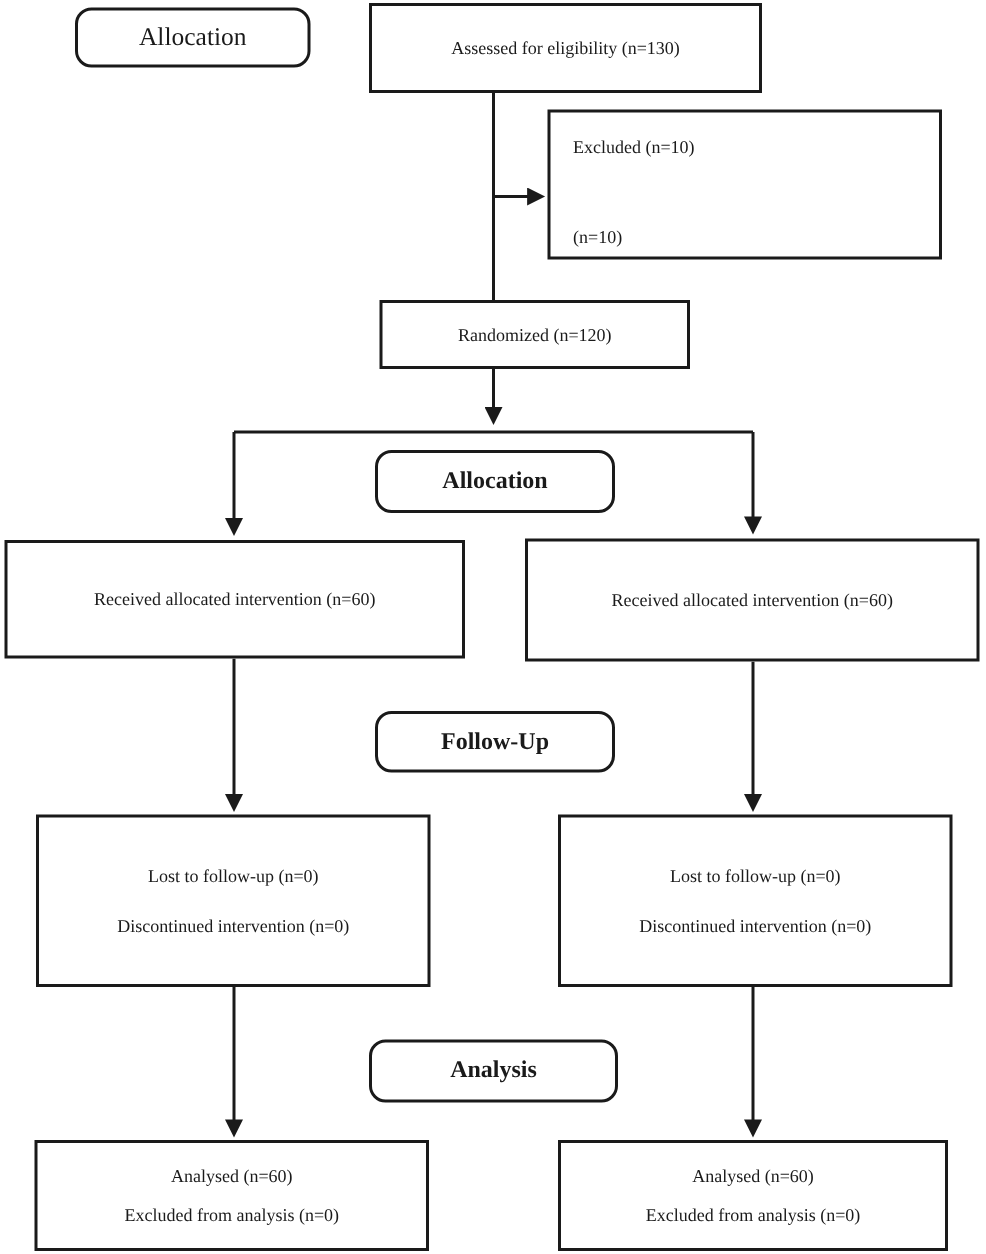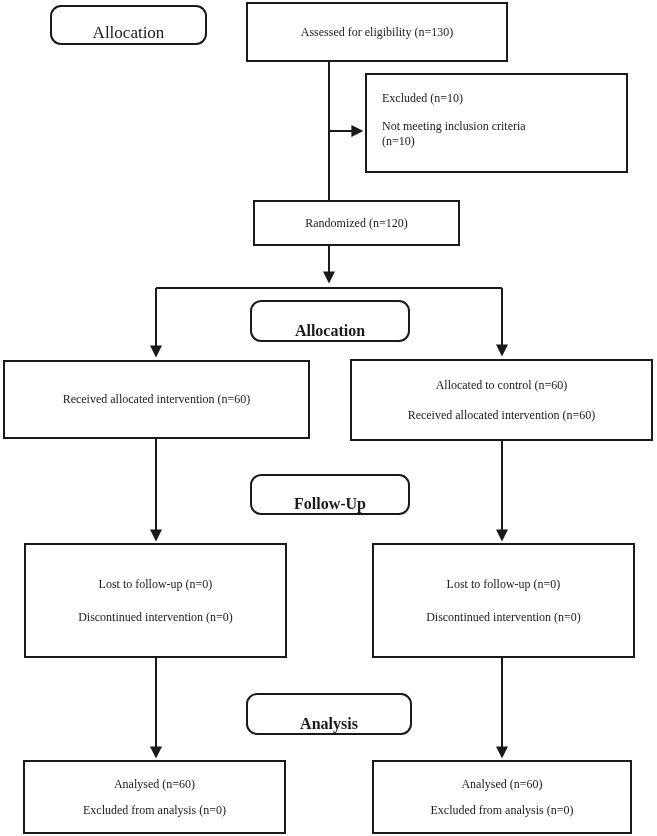--- a/index.html
+++ b/index.html
@@ -25,21 +25,21 @@
     justify-content:center;align-items:center;
     text-align:center;
     font-size:12px;line-height:1.2;
   }
   .pill{
     position:absolute;
     border:2px solid var(--ink);
     border-radius:11px;
     background:var(--bg);
     box-sizing:border-box;
-    display:flex;justify-content:center;align-items:flex-end;
+    display:flex;justify-content:center;align-items:center;
     font-size:16px;
   }
   .pill.bold{font-weight:bold;}
   .pill.top-left{font-size:17px;}
   .gap18{gap:18px;}
   .gap16{gap:16px;}
   .gap12{gap:12px;}
   .left-text{
     align-items:flex-start;justify-content:flex-start;
     text-align:left;
@@ -86,36 +86,34 @@
   </div>
 
   <div class="pill bold" style="left:246px;top:693px;width:166px;height:42px;">
     <span>Analysis</span>
   </div>
 
   <div class="node" style="left:246px;top:2px;width:262px;height:60px;">
     <span class="line">Assessed for eligibility (n=130)</span>
   </div>
 
-  <div class="node left-text" style="left:365px;top:73px;width:263px;height:100px;">
+  <div class="node left-text" style="left:365px;top:73px;width:263px;height:100px;gap:32px;">
     <span class="line p1">Excluded (n=10)</span>
-    <span class="line">Not meeting inclusion criteria</span>
     <span class="line">(n=10)</span>
   </div>
 
   <div class="node" style="left:253px;top:200px;width:207px;height:46px;">
     <span class="line">Randomized (n=120)</span>
   </div>
 
   <div class="node gap16" style="left:3px;top:360px;width:307px;height:79px;">
     <span class="line">Received allocated intervention (n=60)</span>
   </div>
 
   <div class="node gap16" style="left:350px;top:359px;width:303px;height:82px;">
-    <span class="line">Allocated to control (n=60)</span>
     <span class="line">Received allocated intervention (n=60)</span>
   </div>
 
   <div class="node gap18" style="left:24px;top:543px;width:263px;height:115px;">
     <span class="line">Lost to follow-up (n=0)</span>
     <span class="line">Discontinued intervention (n=0)</span>
   </div>
 
   <div class="node gap18" style="left:372px;top:543px;width:263px;height:115px;">
     <span class="line">Lost to follow-up (n=0)</span>

